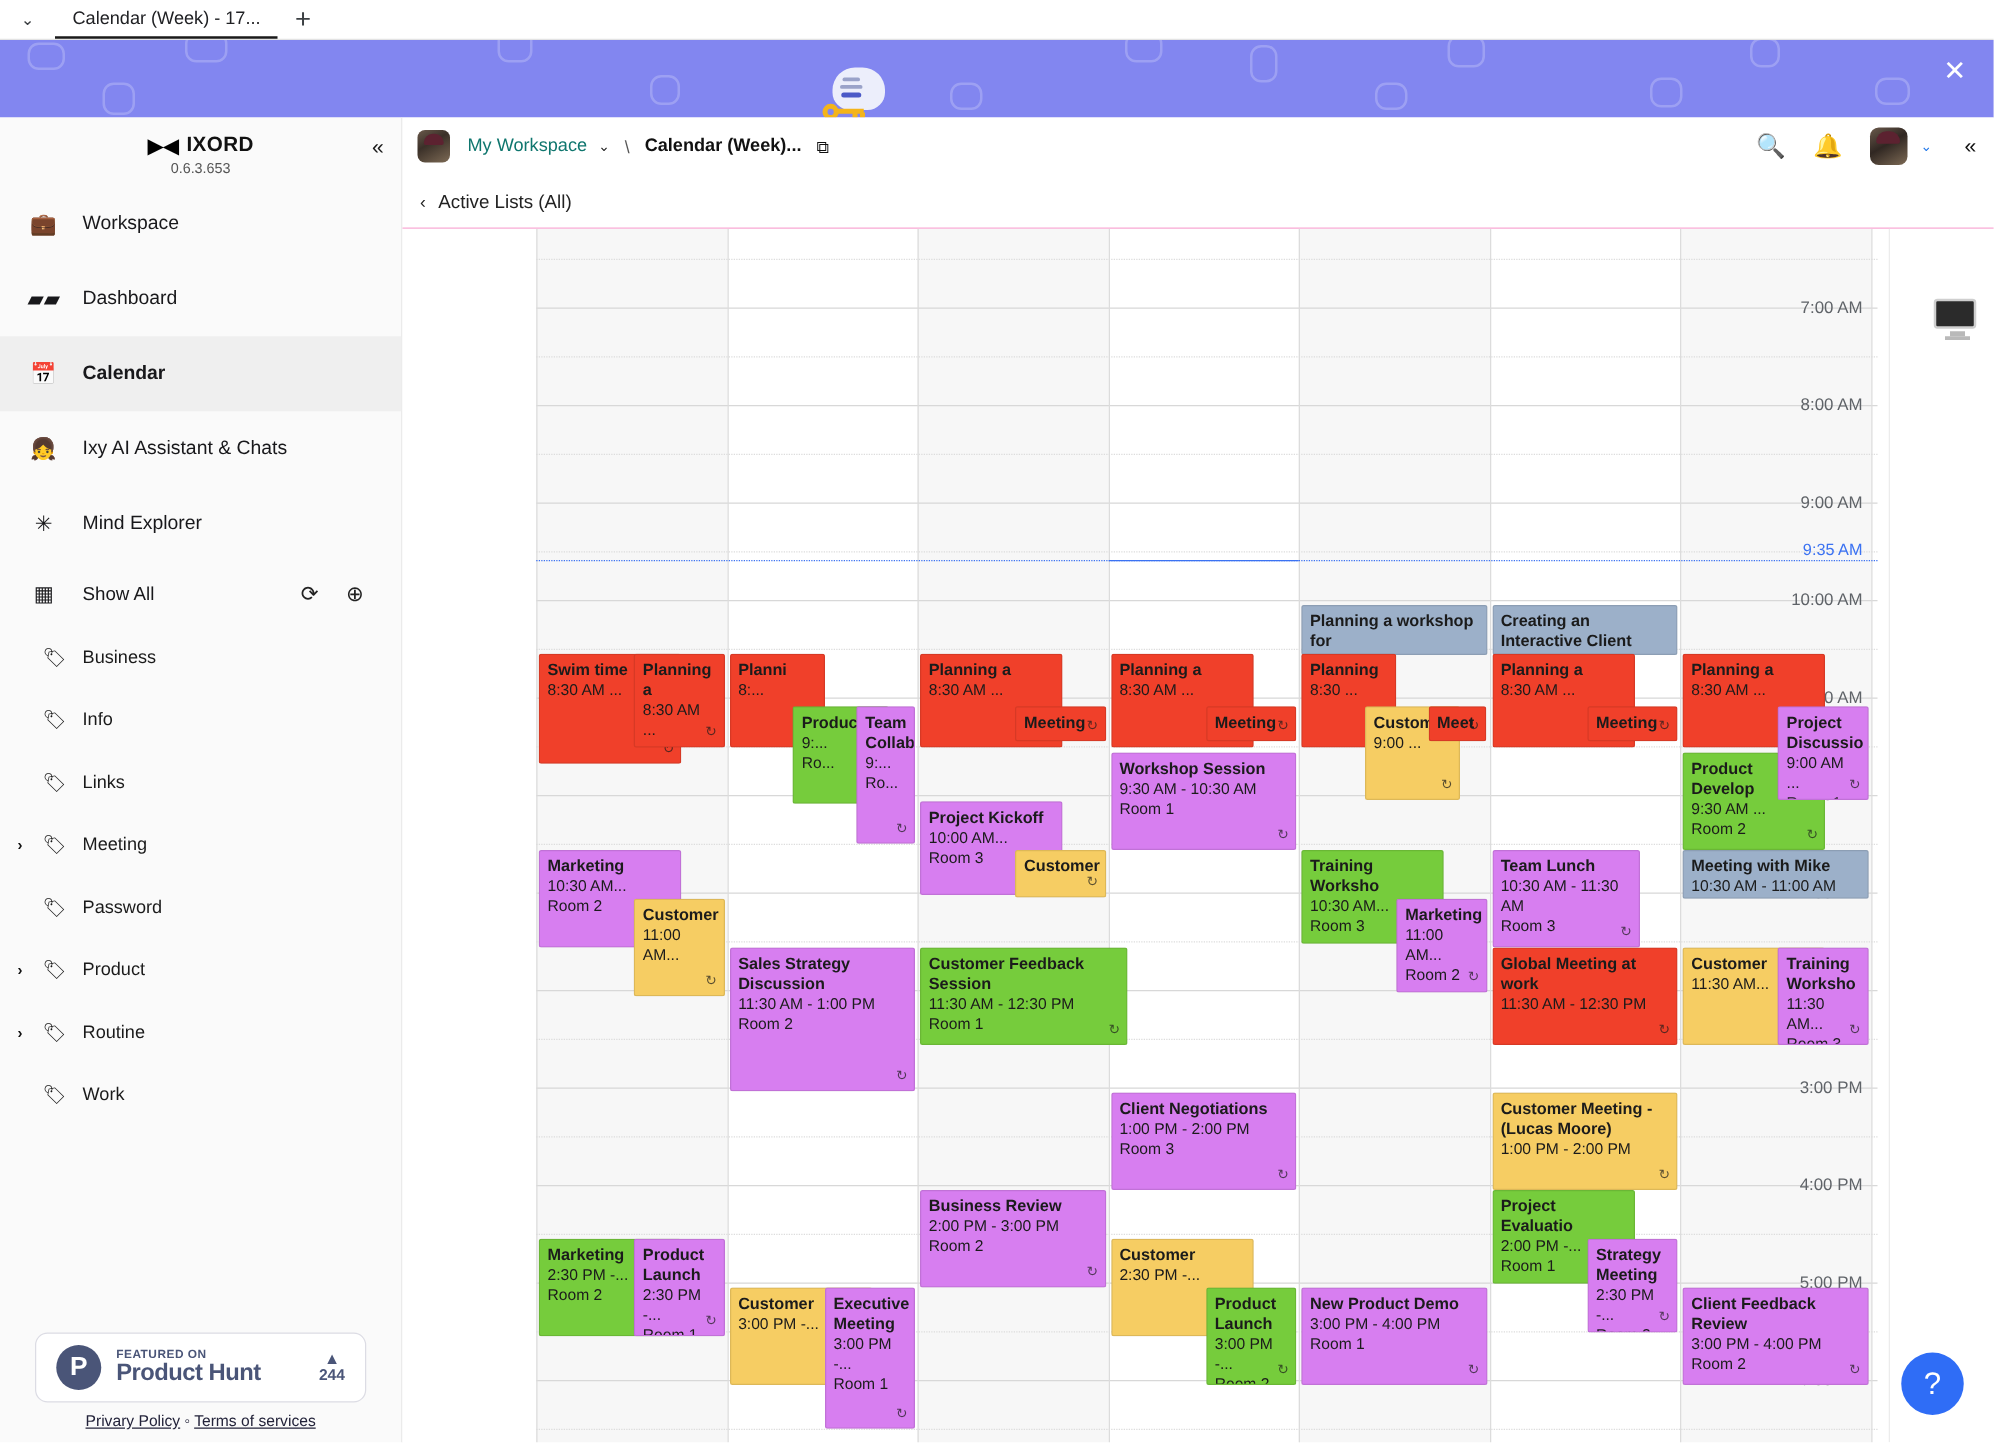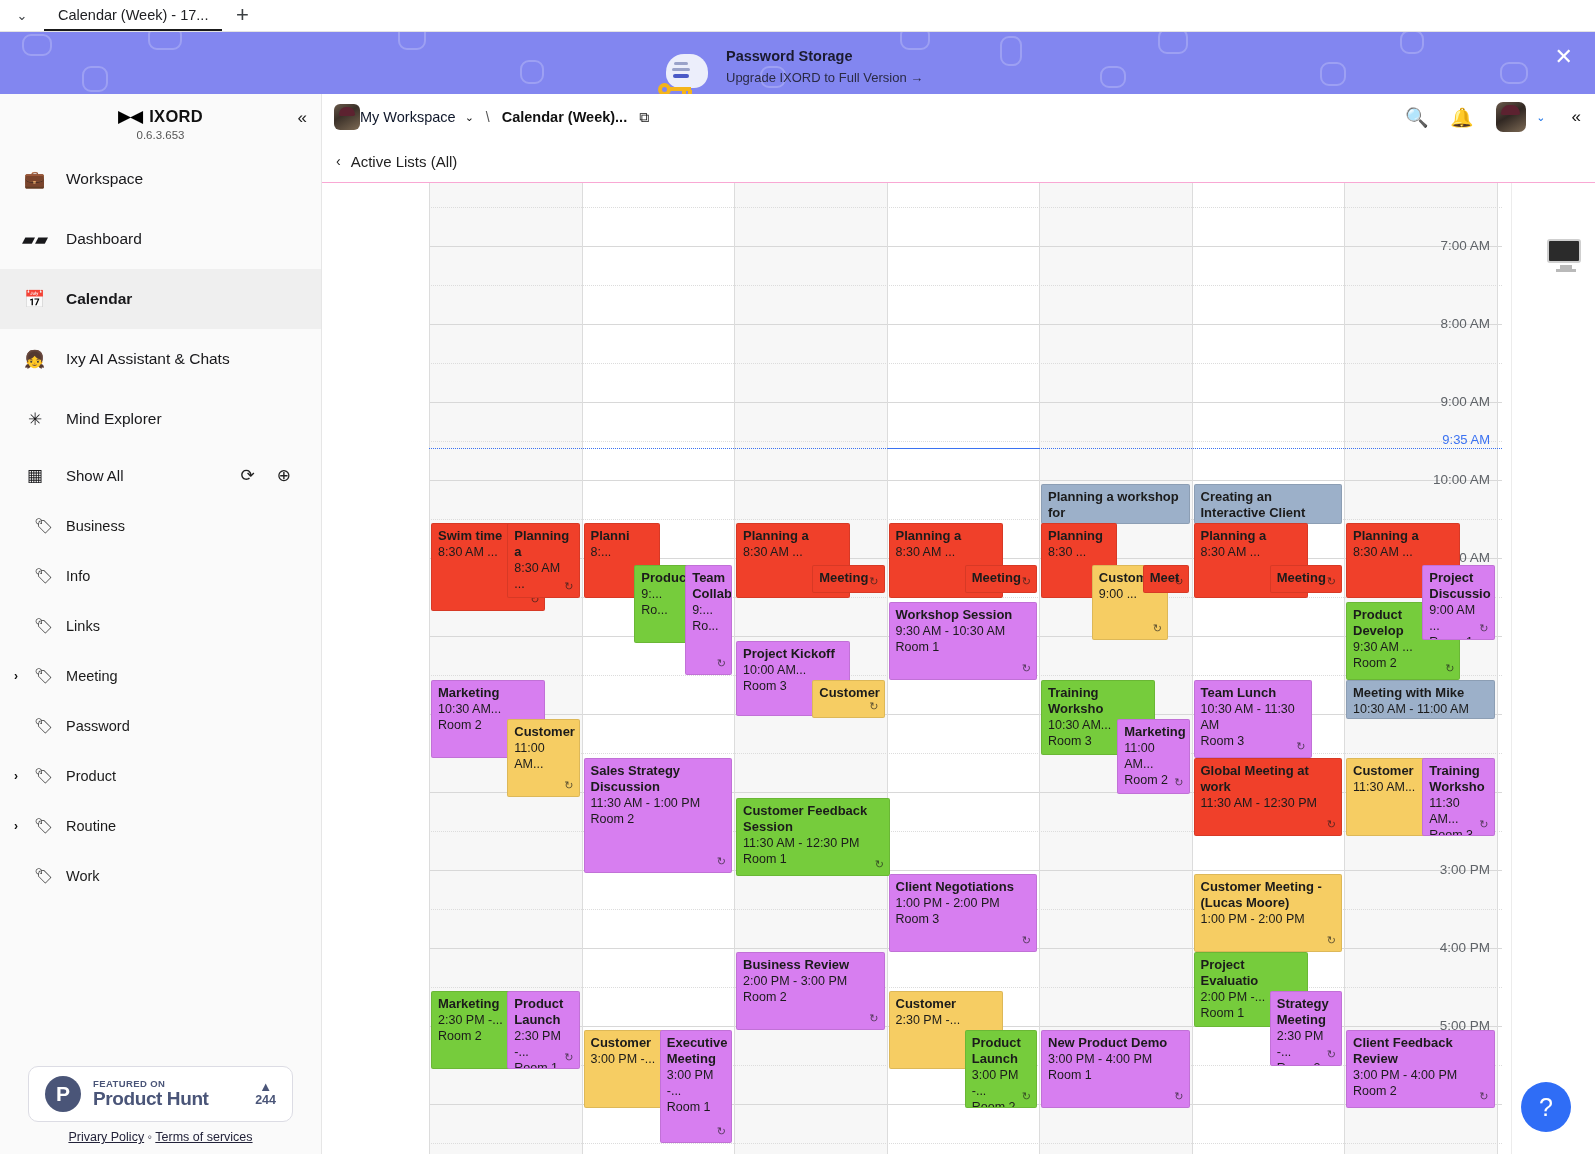--- a/index.html
+++ b/index.html
@@ -210,21 +210,21 @@
   }
   .ws-avatar {
     width: 26px; height: 26px; border-radius: 6px; flex: 0 0 auto;
     background: linear-gradient(150deg,#6b5a4c 0%,#3a3028 40%,#7d6a55 100%);
     position: relative; overflow: hidden;
   }
   .ws-avatar::after {
     content:''; position:absolute; left:5px; top:3px; width:16px; height:9px;
     background:#5c2230; border-radius: 8px 8px 2px 2px;
   }
-  .ws-name { font-size: 14.5px; color: #0f172a; margin-left: 0; }
+  .ws-name { font-size: 14.5px; color: #0f766e; margin-left: 14px; }
   .ws-caret { font-size: 11px; margin-left: 9px; color: #111; }
   .crumb-sep { margin: 0 12px; color: #555; font-size: 14px; }
   .crumb-title { font-size: 14.5px; font-weight: 700; color: #111; }
   .crumb-ext { margin-left: 12px; font-size: 14px; color: #111; }
   .topbar-right {
     position: absolute; right: 14px; display: flex; align-items: center; gap: 22px;
   }
   .ic { font-size: 19px; color: #111; cursor: pointer; }
   .user-avatar {
     width: 30px; height: 30px; border-radius: 7px;
@@ -351,24 +351,20 @@
       <div class="cloud-slot"></div>
         <div class="cloud-slot2"></div>
         <div class="cloud-slot3"></div>
     </div>
     <div class="key-icon">
       <div class="key-ring"></div>
         <div class="key-shaft"></div>
       <div class="key-tooth"></div>
         <div class="key-tooth2"></div>
     </div>
-  </div>
-  <div class="banner-text">
-    <div class="banner-title">Password Storage</div>
-    <div class="banner-sub">Upgrade IXORD to Full Version →</div>
   </div>
   <div class="banner-close">✕</div>
 </div>
 
 <div class="app">
 
   <div class="sidebar">
 
     <div class="brand-row">
       <span class="brand-logo">▶◀</span>
@@ -630,21 +626,21 @@
           <div class="ev purple" style="left: 414px; top: 458px; width: 114.375px; height: 75px; z-index: 10;">
             <div class="t">Project Kickoff</div>
             <div class="m">10:00 AM...</div>
             <div class="r">Room 3</div>
             <span class="rep">↻</span>
           </div>
           <div class="ev yellow" style="left: 490.25px; top: 497px; width: 72.25px; height: 38px; z-index: 11;">
             <div class="t">Customer</div>
             <span class="rep">↻</span>
           </div>
-          <div class="ev green" style="left: 414px; top: 575px; width: 154px; height: 78px; z-index: 10; margin-top: 40px;">
+          <div class="ev green" style="left: 414px; top: 575px; width: 166px; height: 78px; z-index: 10;">
             <div class="t">Customer Feedback Session</div>
             <div class="m">11:30 AM - 12:30 PM</div>
             <div class="r">Room 1</div>
             <span class="rep">↻</span>
           </div>
           <div class="ev purple" style="left: 414px; top: 769px; width: 148.5px; height: 78px; z-index: 10;">
             <div class="t">Business Review</div>
             <div class="m">2:00 PM - 3:00 PM</div>
             <div class="r">Room 2</div>
             <span class="rep">↻</span>

